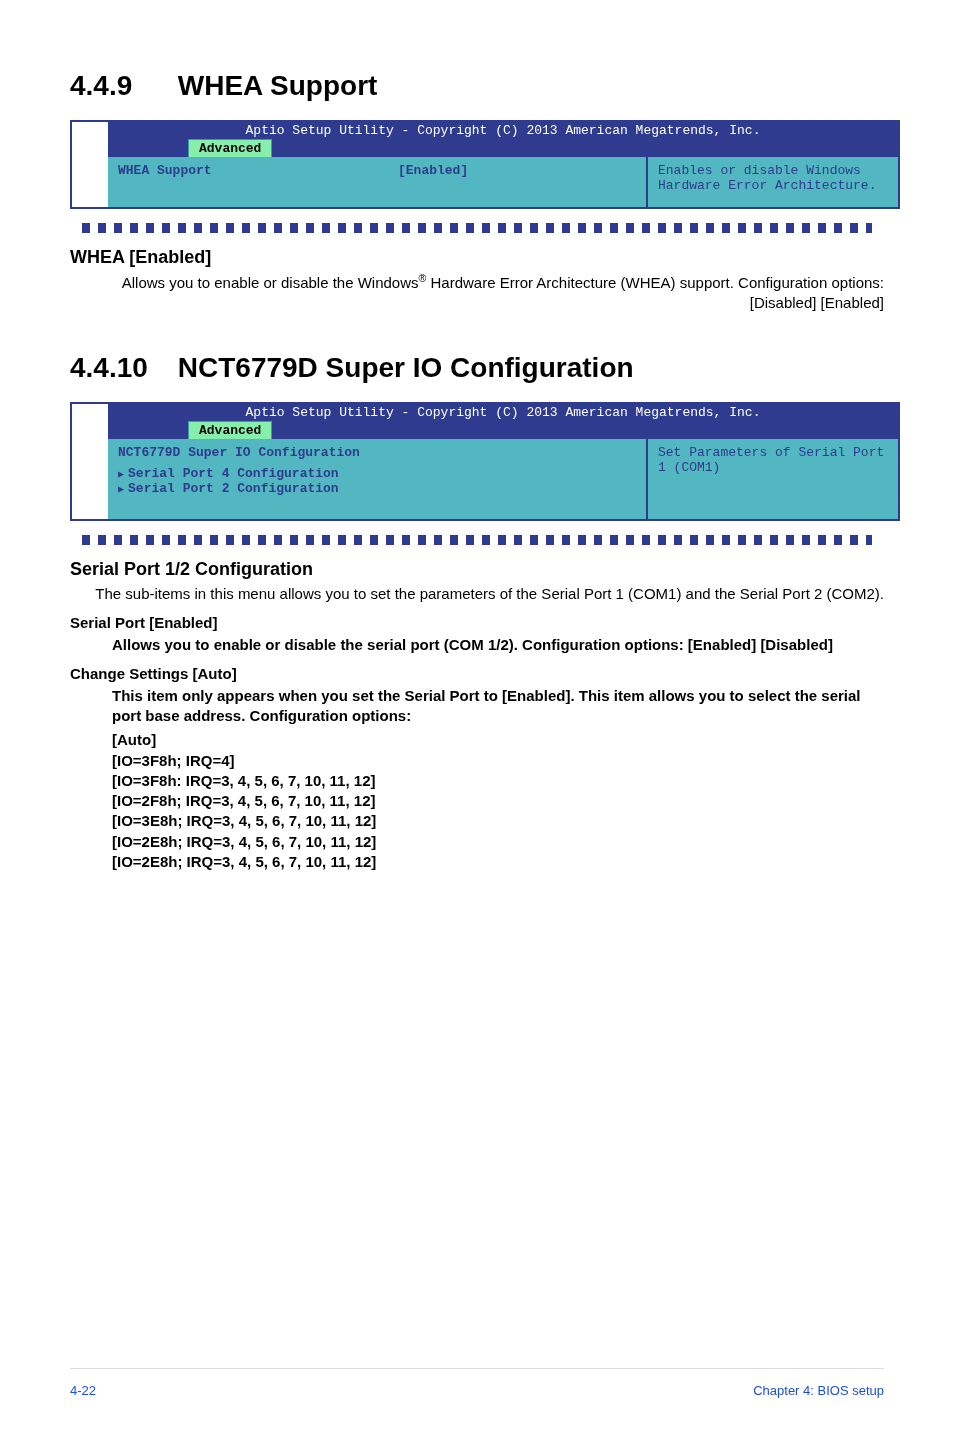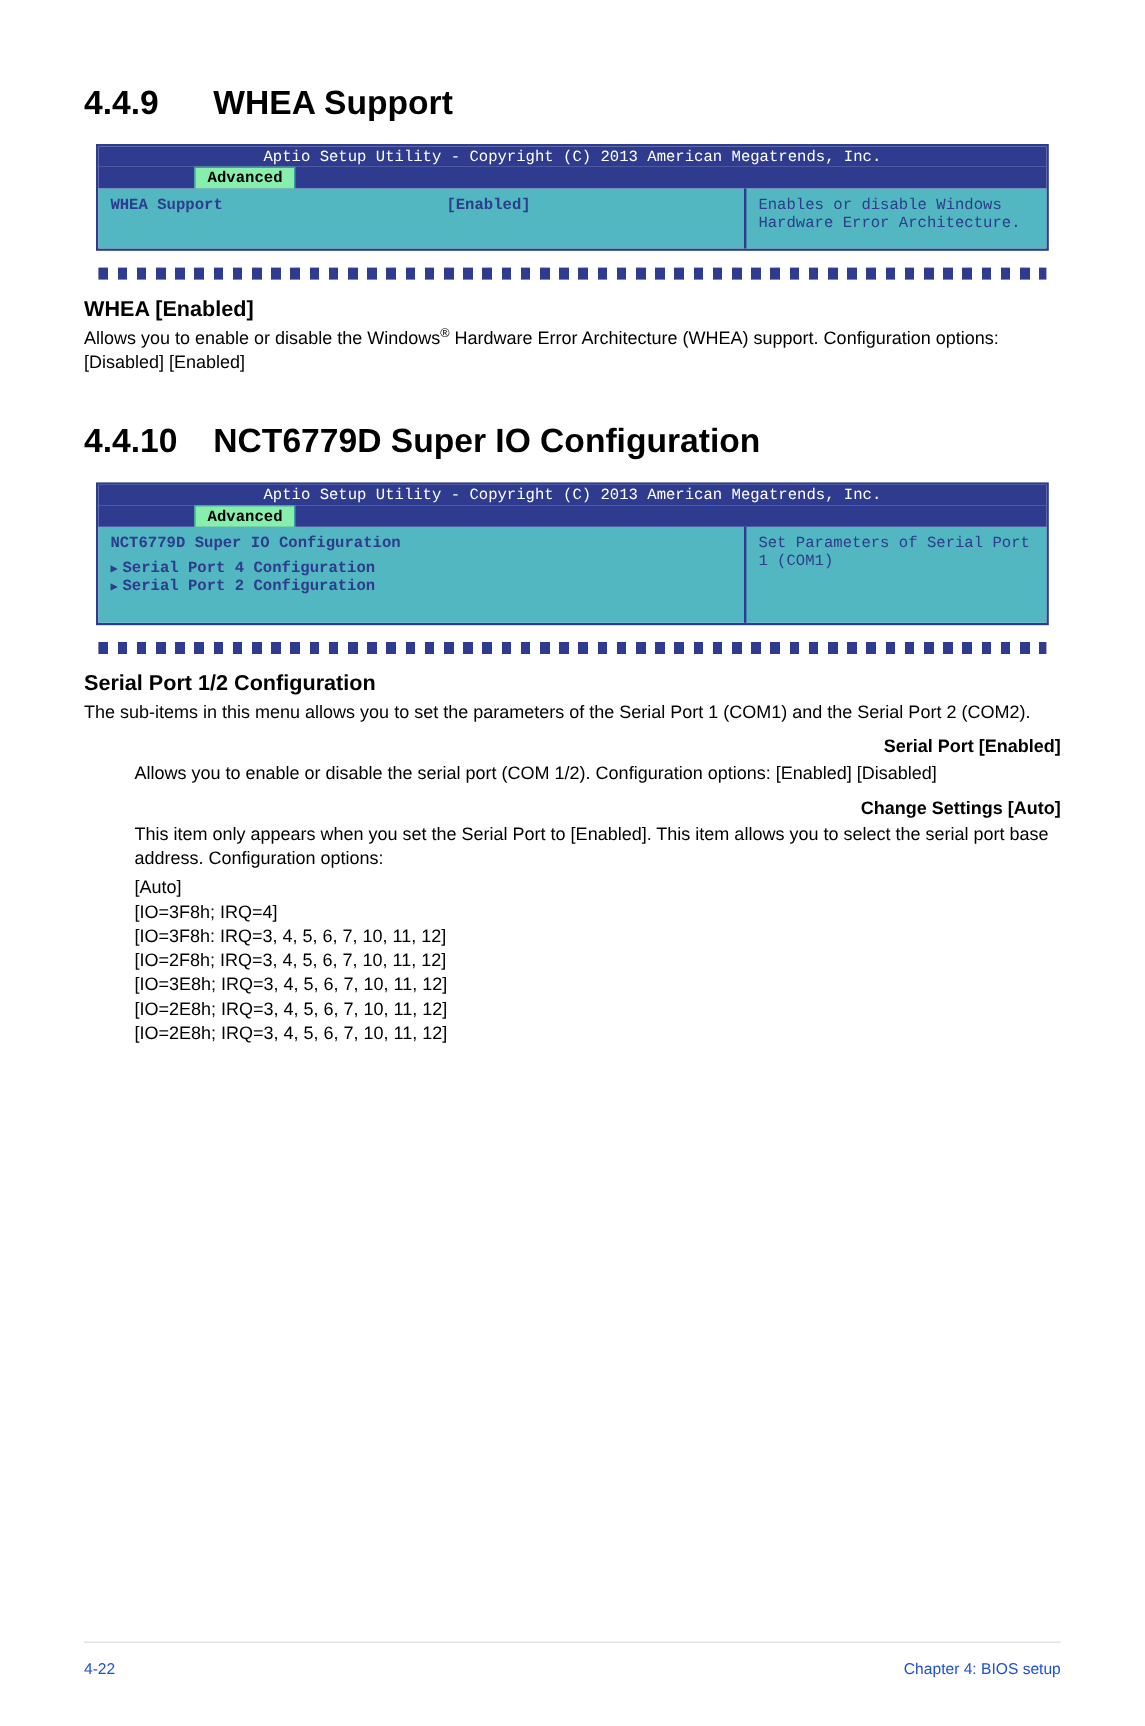--- a/index.html
+++ b/index.html
@@ -24,34 +24,34 @@
   h2 .secnum { display: inline-block; min-width: 100px; }
   h3 {
     font-size: 18px;
     font-weight: bold;
     margin: 14px 0 4px 0;
   }
   h4 {
     font-size: 15px;
     font-weight: bold;
     margin: 10px 0 3px 0;
-    text-align: right;
   }
-  p { font-size: 15px; margin: 4px 0; line-height: 1.3; }
-  .indent { padding-left: 42px; font-size: 15px; line-height: 1.35; margin: 4px 0; }
+  p { font-size: 15px; margin: 4px 0; line-height: 1.3; text-align: right; }
+  .indent { padding-left: 42px; font-size: 15px; line-height: 1.35; margin: 4px 0; font-weight: bold; }
   sup { font-size: 0.7em; }
 
   
   .bios-box {
     width: 790px;
     margin: 8px auto 14px auto;
     font-family: "Courier New", monospace;
     font-size: 13px;
     background: #fff;
     border: 2px solid #2E3B8E;
+    padding-left: 36px;
   }
   .bios-header-wrap {
     background: #2E3B8E;
     color: #fff;
     text-align: center;
     padding: 1px 0;
   }
   .tab-row {
     background: #2E3B8E;
     height: 18px;

